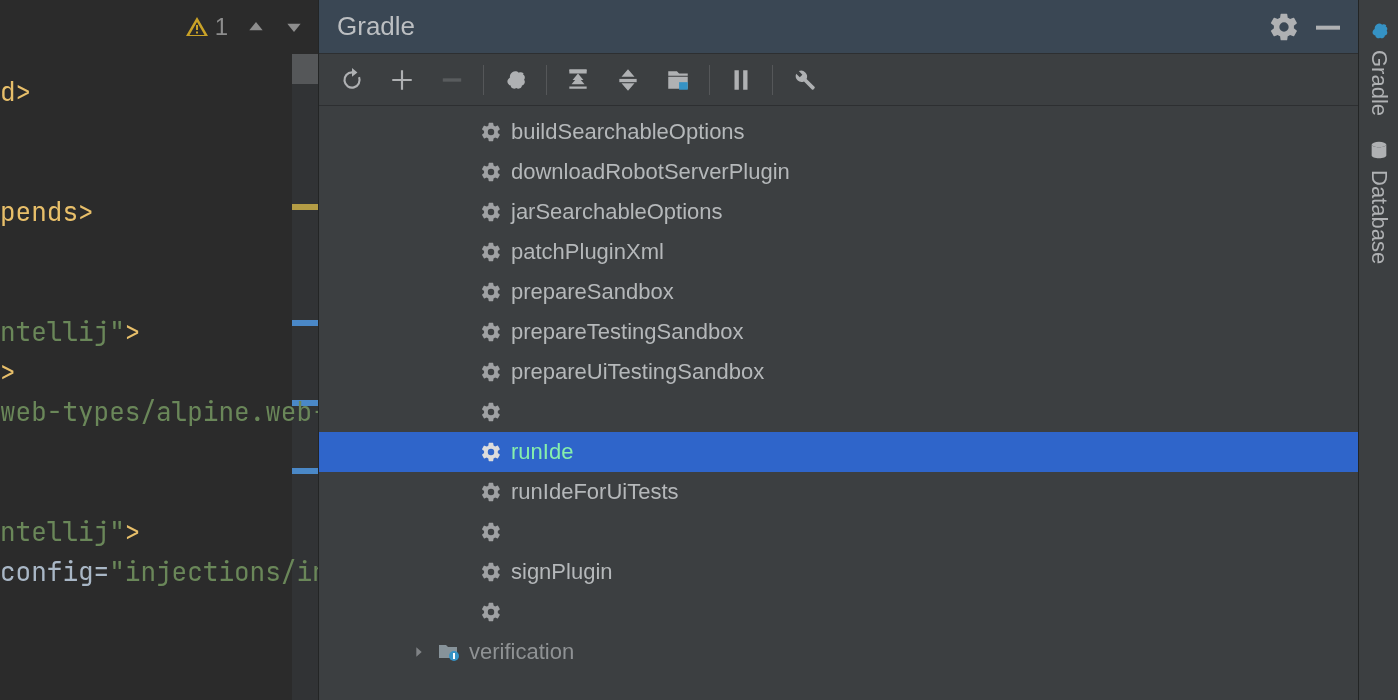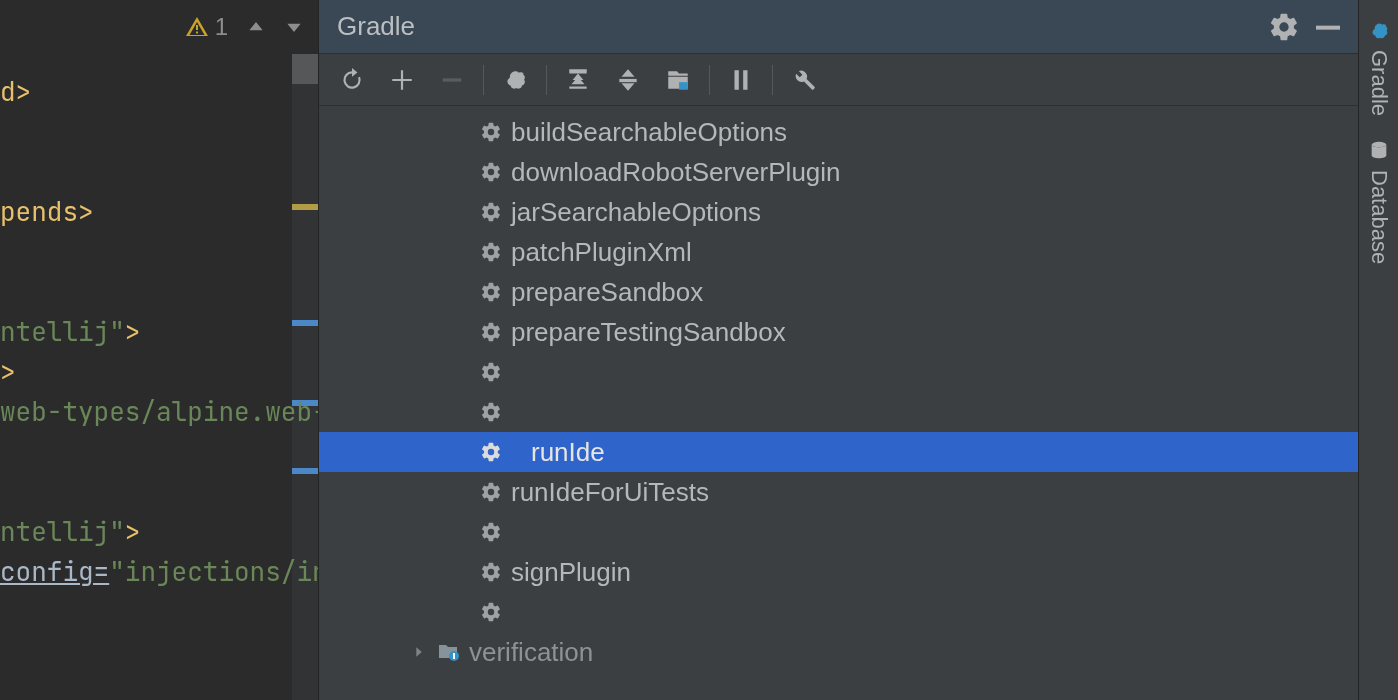--- a/index.html
+++ b/index.html
@@ -53,21 +53,21 @@
   .code {
     position: absolute;
     left: 0; top: 72px;
     font-family: "JetBrains Mono", Menlo, Consolas, monospace;
     font-size: 26px;
     line-height: 40px;
     color: #a9b7c6;
     white-space: nowrap;
   }
   .code .tag { color: #e8bf6a; }
-  .code .attr-name { color: #a9b7c6; text-decoration: underline; }
+  .code .attr-name { color: #a9b7c6; }
   .code .attr-val { color: #6a8759; }
   .code .gt { color: #e8bf6a; }
 
   
   .gradle-panel {
     flex: 1;
     display: flex;
     flex-direction: column;
     background: #3c3f41;
     border-left: 1px solid #232525;
@@ -98,38 +98,38 @@
     cursor: pointer;
   }
   .tb-btn svg { width: 26px; height: 26px; }
   .tb-btn.disabled svg * { fill: #5a5d5f; stroke: #5a5d5f; }
   .tb-sep { width: 1px; height: 30px; background: #555759; margin: 0 6px; }
 
   .gradle-tree {
     flex: 1;
     overflow: auto;
     padding-top: 6px;
-    font-size: 26px;
+    font-size: 22px;
   }
   .tree-row {
     height: 40px;
     display: flex;
     align-items: center;
     padding-left: 0;
     cursor: pointer;
   }
   .tree-row.selected { background: #2f65ca; color: #ffffff; }
   .tree-row .indent { display: inline-block; }
   .tree-row .chevron { width: 28px; display: inline-flex; justify-content: center; color: #808386; }
   .tree-row .gear { width: 28px; display: inline-flex; justify-content: center; }
   .tree-row .gear svg { width: 22px; height: 22px; fill: #9fa1a3; }
   .tree-row.selected .gear svg { fill: #dcdcdc; }
   .tree-row .folder { width: 30px; display: inline-flex; justify-content: center; }
   .tree-row .label { padding-left: 6px; color: #b5b8ba; }
-  .tree-row.selected .label { color: #e5e5e5; margin-left: 20px; }
+  .tree-row.selected .label { color: #86efac; }
   .tree-row.dim .label { color: #8f9294; }
 
   
   .right-strip {
     width: 40px;
     background: #3c3f41;
     border-left: 1px solid #232525;
     display: flex;
     flex-direction: column;
     align-items: center;
@@ -327,20 +327,21 @@
         </span>
         <span class="label">prepareTestingSandbox</span>
       </div>
       <div class="tree-row">
         <span class="indent" style="width:158px"></span>
         <span class="gear">
           <svg viewBox="0 0 24 24">
             <path d="M19.4 13a7.5 7.5 0 0 0 .07-1 7.5 7.5 0 0 0-.07-1l2.11-1.65a.5.5 0 0 0 .12-.63l-2-3.46a.5.5 0 0 0-.6-.22l-2.49 1a7.3 7.3 0 0 0-1.73-1l-.38-2.65A.5.5 0 0 0 13.93 2h-4a.5.5 0 0 0-.49.42L9.06 5.07a7.3 7.3 0 0 0-1.73 1l-2.49-1a.5.5 0 0 0-.6.22l-2 3.46a.5.5 0 0 0 .12.63L4.47 11a7.5 7.5 0 0 0-.07 1 7.5 7.5 0 0 0 .07 1l-2.11 1.65a.5.5 0 0 0-.12.63l2 3.46a.5.5 0 0 0 .6.22l2.49-1a7.3 7.3 0 0 0 1.73 1l.38 2.65a.5.5 0 0 0 .49.42h4a.5.5 0 0 0 .49-.42l.38-2.65a7.3 7.3 0 0 0 1.73-1l2.49 1a.5.5 0 0 0 .6-.22l2-3.46a.5.5 0 0 0-.12-.63Zm-7.4 2.5A3.5 3.5 0 1 1 15.5 12 3.5 3.5 0 0 1 12 15.5Z"></path>
           </svg>
         </span>
+        <span class="label">prepareUiTestingSandbox</span>
       </div>
       <div class="tree-row">
         <span class="indent" style="width:158px"></span>
         <span class="gear">
           <svg viewBox="0 0 24 24">
             <path d="M19.4 13a7.5 7.5 0 0 0 .07-1 7.5 7.5 0 0 0-.07-1l2.11-1.65a.5.5 0 0 0 .12-.63l-2-3.46a.5.5 0 0 0-.6-.22l-2.49 1a7.3 7.3 0 0 0-1.73-1l-.38-2.65A.5.5 0 0 0 13.93 2h-4a.5.5 0 0 0-.49.42L9.06 5.07a7.3 7.3 0 0 0-1.73 1l-2.49-1a.5.5 0 0 0-.6.22l-2 3.46a.5.5 0 0 0 .12.63L4.47 11a7.5 7.5 0 0 0-.07 1 7.5 7.5 0 0 0 .07 1l-2.11 1.65a.5.5 0 0 0-.12.63l2 3.46a.5.5 0 0 0 .6.22l2.49-1a7.3 7.3 0 0 0 1.73 1l.38 2.65a.5.5 0 0 0 .49.42h4a.5.5 0 0 0 .49-.42l.38-2.65a7.3 7.3 0 0 0 1.73-1l2.49 1a.5.5 0 0 0 .6-.22l2-3.46a.5.5 0 0 0-.12-.63Zm-7.4 2.5A3.5 3.5 0 1 1 15.5 12 3.5 3.5 0 0 1 12 15.5Z"></path>
           </svg>
         </span>
       </div>
       <div class="tree-row selected">

